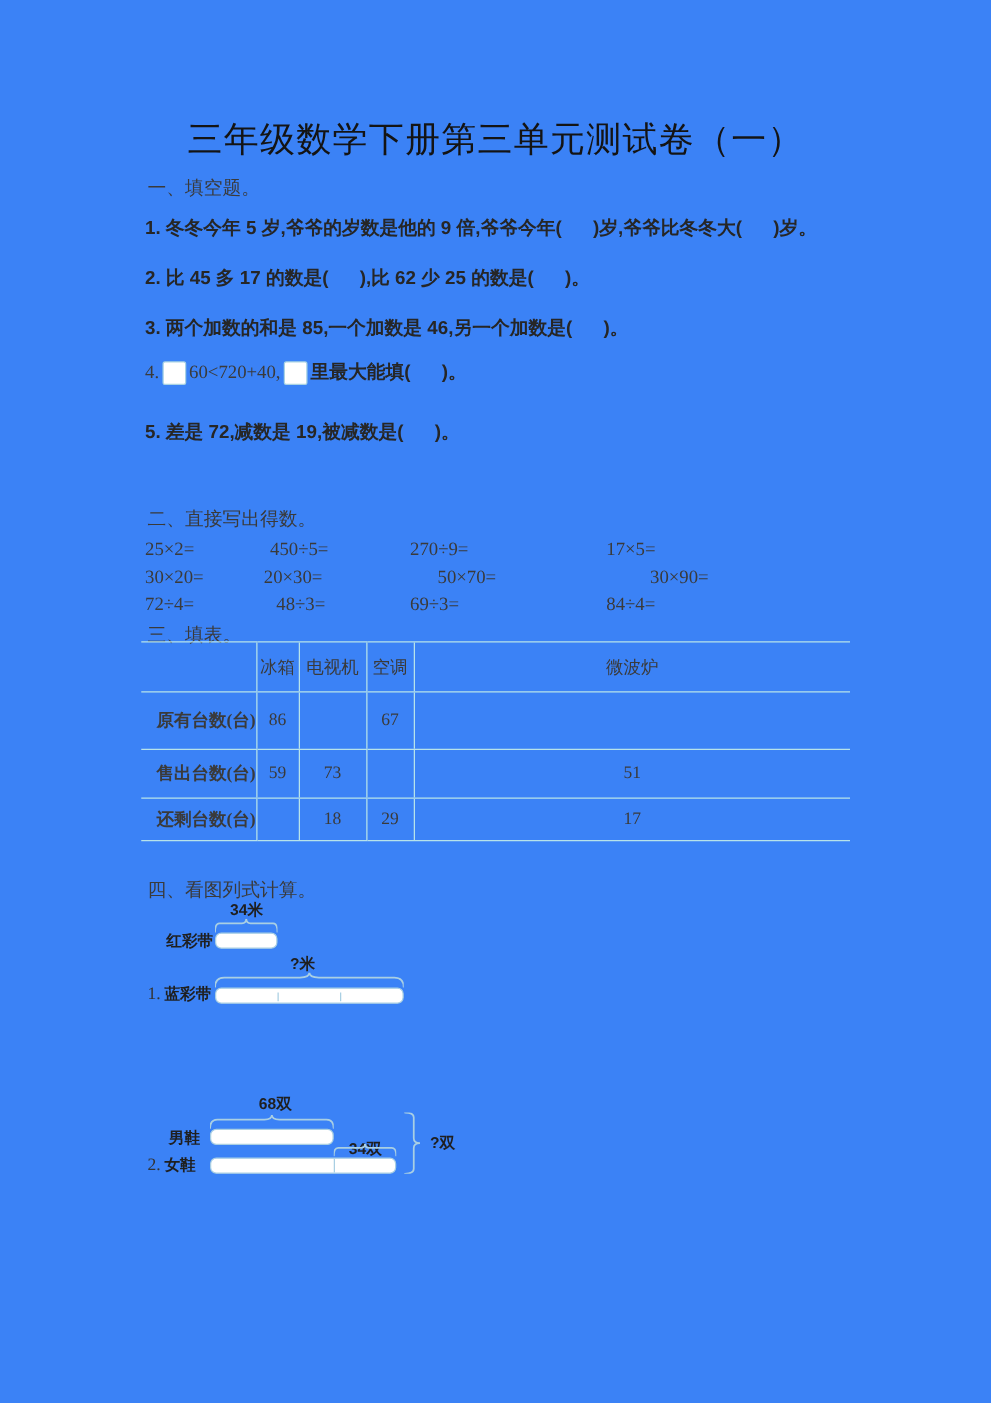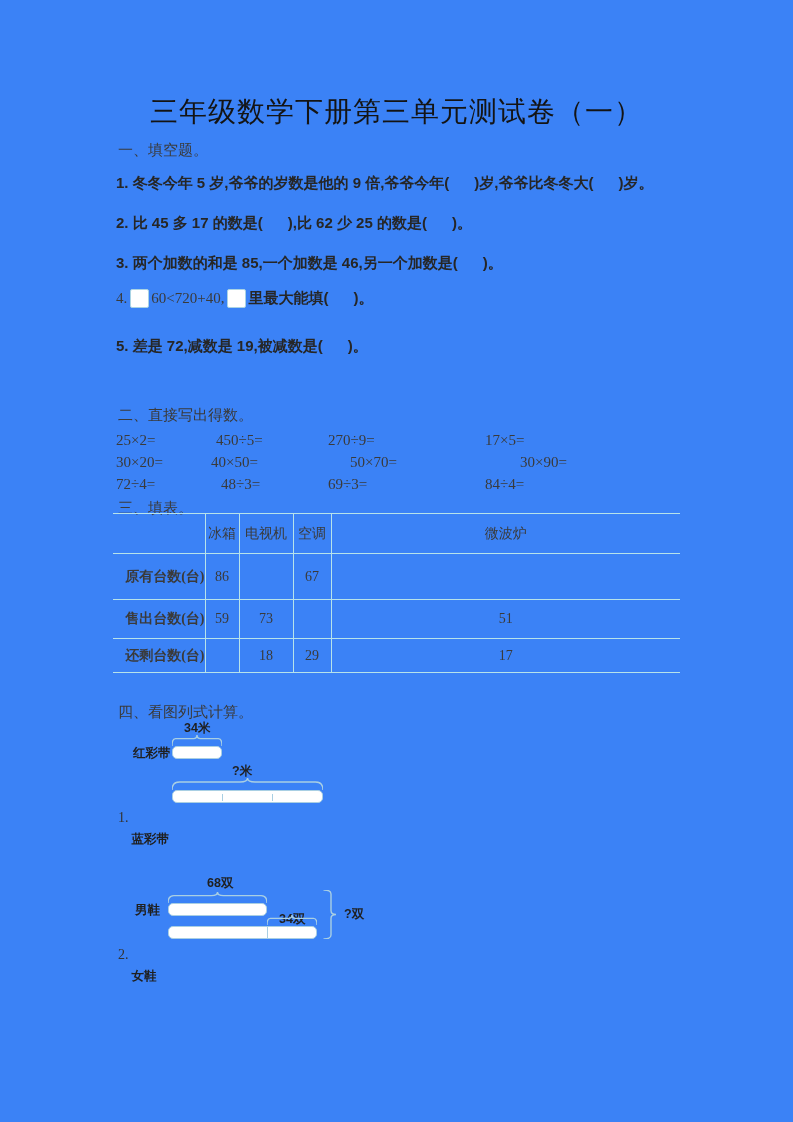--- a/index.html
+++ b/index.html
@@ -55,21 +55,21 @@
   
   .diagram { position:absolute; }
   #diagram1 { left:118px; top:718px; width:280px; height:92px; }
   #diagram2 { left:118px; top:874px; width:300px; height:75px; }
   .dlabel {
     position:absolute; font-size:12.5px; font-weight:700; color:#1f1f1f;
     white-space:pre; line-height:14px;
   }
   .dnum { font-family:"Liberation Serif", serif; font-weight:400; font-size:14px; color:#333; }
   .lblrow { position:absolute; display:flex; align-items:center; gap:3px; }
-  .lblrow .dl { font-size:12.5px; font-weight:700; color:#1f1f1f; white-space:pre;margin-top:44px; }
+  .lblrow .dl { font-size:12.5px; font-weight:700; color:#1f1f1f; white-space:pre; }
   .bar {
     position:absolute; box-sizing:border-box; background:#fff;
     border:1.4px solid #a9cfe3; border-radius:5px;
   }
   .tick { position:absolute; bottom:1px; width:1px; height:7px; background:#a9cfe3; }
   .divider { position:absolute; top:0; bottom:0; width:1px; background:#a9cfe3; }
   .hbrace, .vbrace { position:absolute; }
   .hbrace svg, .vbrace svg { width:100%; height:100%; display:block; }
   
   #label-34m { left:66px; top:3px; }
@@ -107,21 +107,21 @@
     <span class="seg-serif">4.</span><span class="blank-box"></span><span class="seg-serif">60&lt;720+40,</span><span class="blank-box"></span><span style="white-space:pre;">里最大能填(      )。</span>
   </div>
   <div class="q" id="q5">5. 差是 72,减数是 19,被减数是(      )。</div>
 
   <div class="sec-head" id="s2h">二、直接写出得数。</div>
   <div class="eq" id="e00">25×2=</div>
   <div class="eq" id="e01">450÷5=</div>
   <div class="eq" id="e02">270÷9=</div>
   <div class="eq" id="e03">17×5=</div>
   <div class="eq" id="e10">30×20=</div>
-  <div class="eq" id="e11">40×50=</div>
+  <div class="eq" id="e11">20×30=</div>
   <div class="eq" id="e12">50×70=</div>
   <div class="eq" id="e13">30×90=</div>
   <div class="eq" id="e20">72÷4=</div>
   <div class="eq" id="e21">48÷3=</div>
   <div class="eq" id="e22">69÷3=</div>
   <div class="eq" id="e23">84÷4=</div>
 
   <div class="sec-head" id="s3h">三、填表。</div>
   <table class="fill">
     <colgroup>

